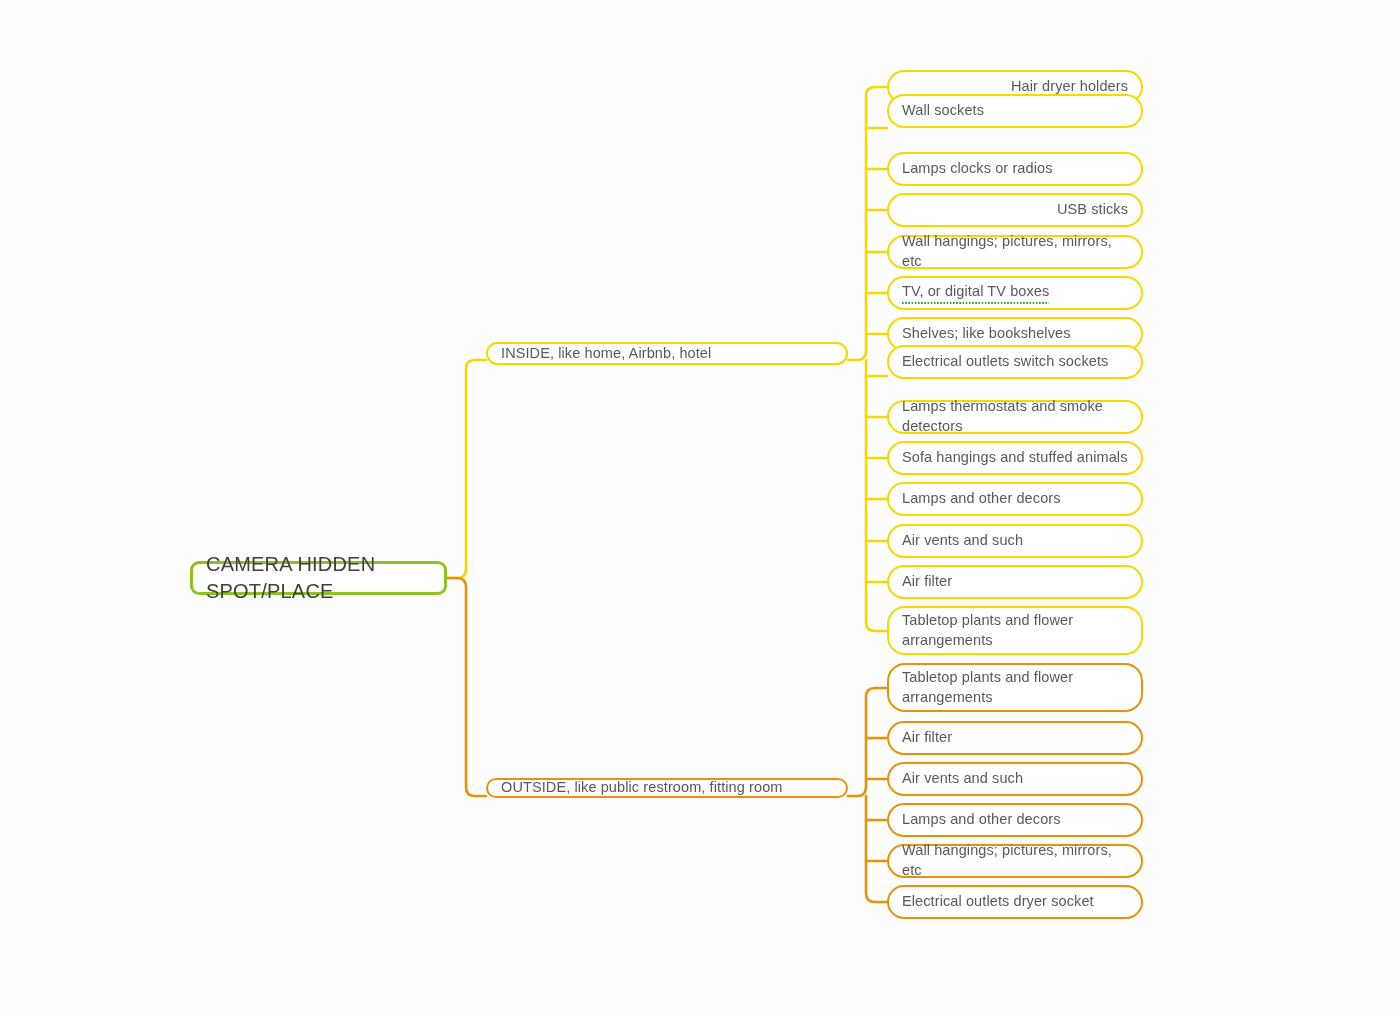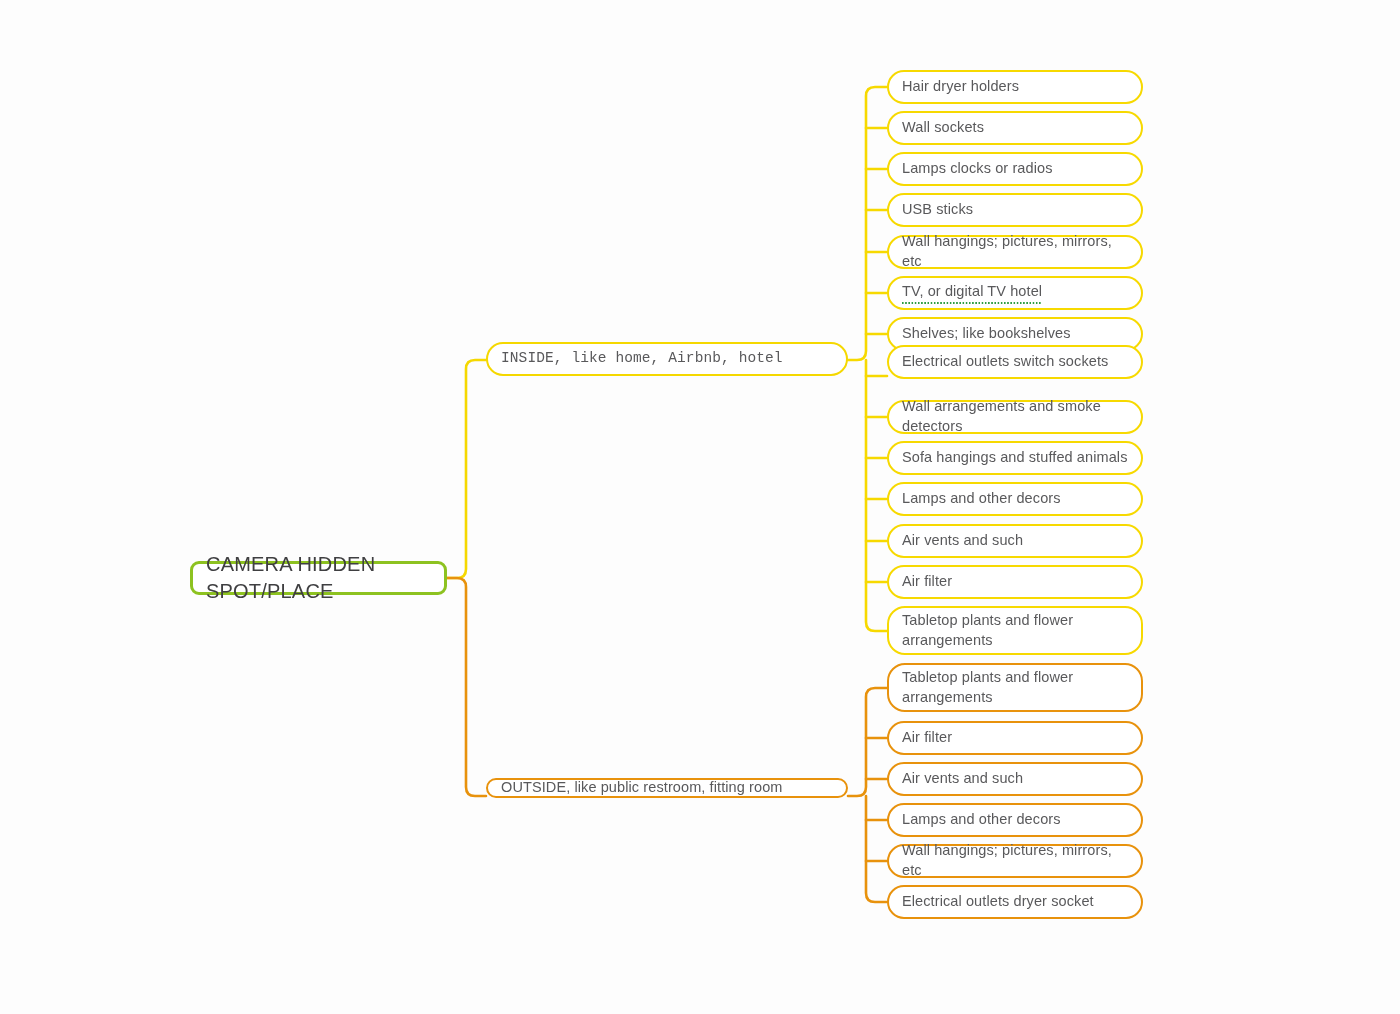--- a/index.html
+++ b/index.html
@@ -103,54 +103,54 @@
       <path stroke="#e8920c" d="M 866 779 L 887 779"></path>
       <path stroke="#e8920c" d="M 866 820 L 887 820"></path>
       <path stroke="#e8920c" d="M 866 861 L 887 861"></path>
     </g>
   </svg>
 
   <div class="node root" style="left:190px; top:561px; width:257px; height:34px;">
     <span class="label">CAMERA HIDDEN SPOT/PLACE</span>
   </div>
 
-  <div class="node branch-inside" style="left:486px; top:342px; width:362px; height:34px;font-family:Liberation Mono, monospace;">
+  <div class="node branch-inside" style="left:486px; top:342px; width:362px; height:23px;">
     <span class="label">INSIDE, like home, Airbnb, hotel</span>
   </div>
 
   <div class="node branch-outside" style="left:486px; top:778px; width:362px; height:20px;">
     <span class="label">OUTSIDE, like public restroom, fitting room</span>
   </div>
 
-  <div class="node leaf-inside" style="left:887px; top:70px; width:256px; height:34px;">
+  <div class="node leaf-inside" style="left:887px; top:70px; width:256px; height:34px;justify-content:flex-end;">
     <span class="label">Hair dryer holders</span>
   </div>
-  <div class="node leaf-inside" style="left:887px; top:111px; width:256px; height:34px;">
+  <div class="node leaf-inside" style="left:887px; top:94px; width:256px; height:34px;">
     <span class="label">Wall sockets</span>
   </div>
   <div class="node leaf-inside" style="left:887px; top:152px; width:256px; height:34px;">
     <span class="label">Lamps clocks or radios</span>
   </div>
-  <div class="node leaf-inside" style="left:887px; top:193px; width:256px; height:34px;">
+  <div class="node leaf-inside" style="left:887px; top:193px; width:256px; height:34px;justify-content:flex-end;">
     <span class="label">USB sticks</span>
   </div>
   <div class="node leaf-inside" style="left:887px; top:235px; width:256px; height:34px;">
     <span class="label">Wall hangings; pictures, mirrors, etc</span>
   </div>
   <div class="node leaf-inside" style="left:887px; top:276px; width:256px; height:34px;">
-    <span class="label spell-underline">TV, or digital TV hotel</span>
+    <span class="label spell-underline">TV, or digital TV boxes</span>
   </div>
   <div class="node leaf-inside" style="left:887px; top:317px; width:256px; height:34px;">
     <span class="label">Shelves; like bookshelves</span>
   </div>
   <div class="node leaf-inside" style="left:887px; top:345px; width:256px; height:34px;">
     <span class="label">Electrical outlets switch sockets</span>
   </div>
   <div class="node leaf-inside" style="left:887px; top:400px; width:256px; height:34px;">
-    <span class="label">Wall arrangements and smoke detectors</span>
+    <span class="label">Lamps thermostats and smoke detectors</span>
   </div>
   <div class="node leaf-inside" style="left:887px; top:441px; width:256px; height:34px;">
     <span class="label">Sofa hangings and stuffed animals</span>
   </div>
   <div class="node leaf-inside" style="left:887px; top:482px; width:256px; height:34px;">
     <span class="label">Lamps and other decors</span>
   </div>
   <div class="node leaf-inside" style="left:887px; top:524px; width:256px; height:34px;">
     <span class="label">Air vents and such</span>
   </div>

